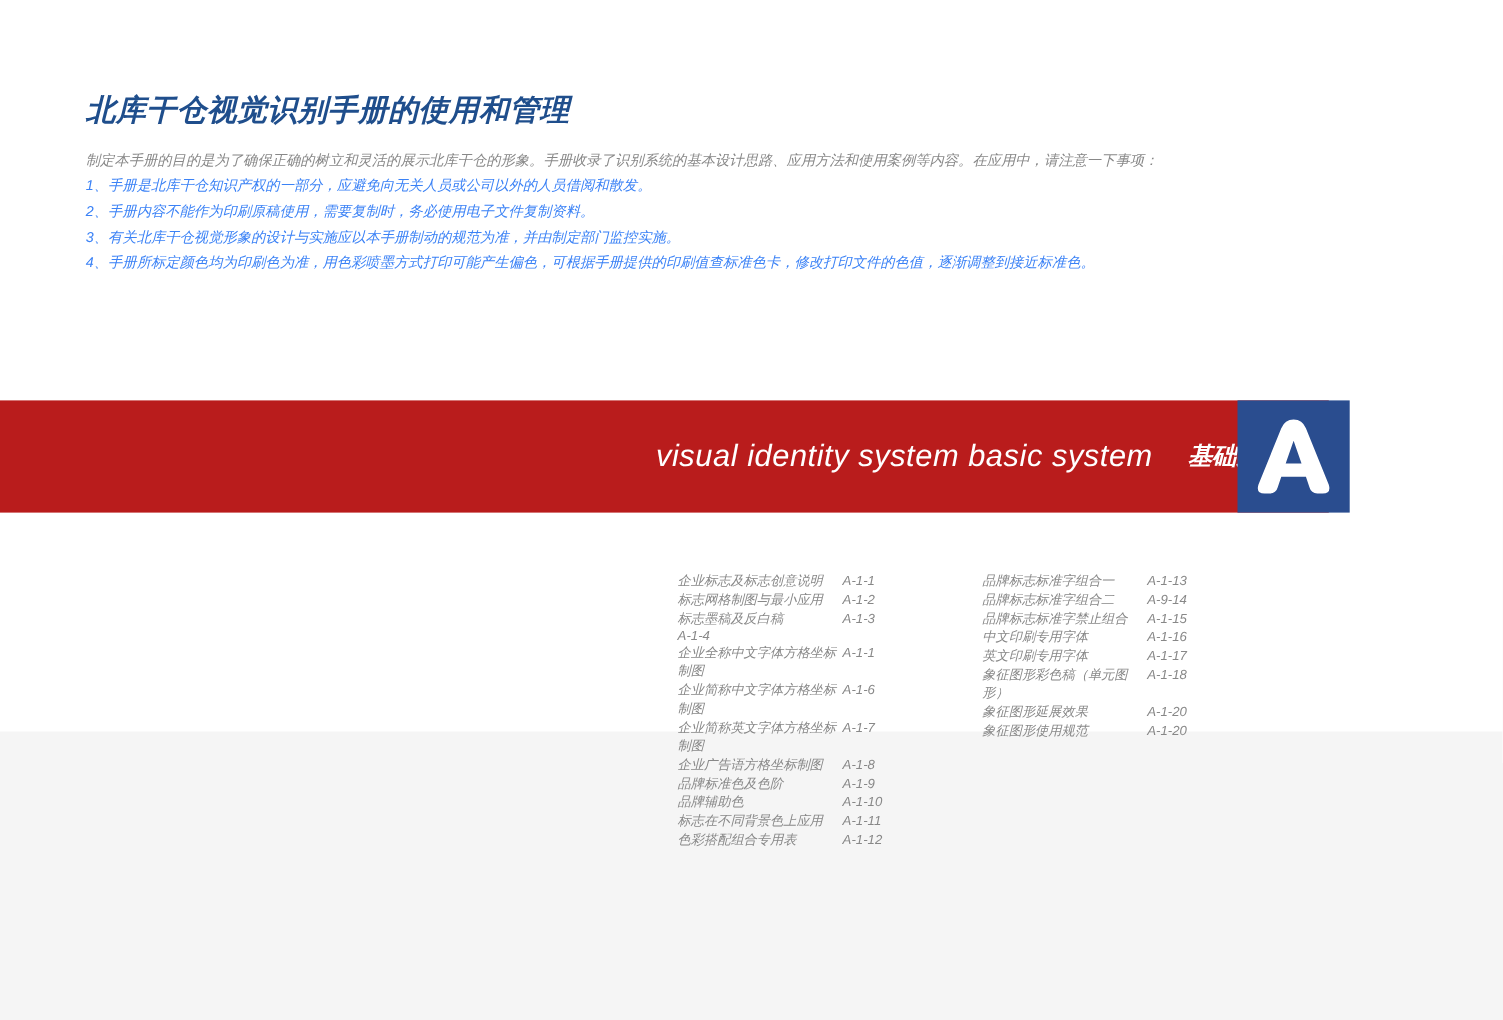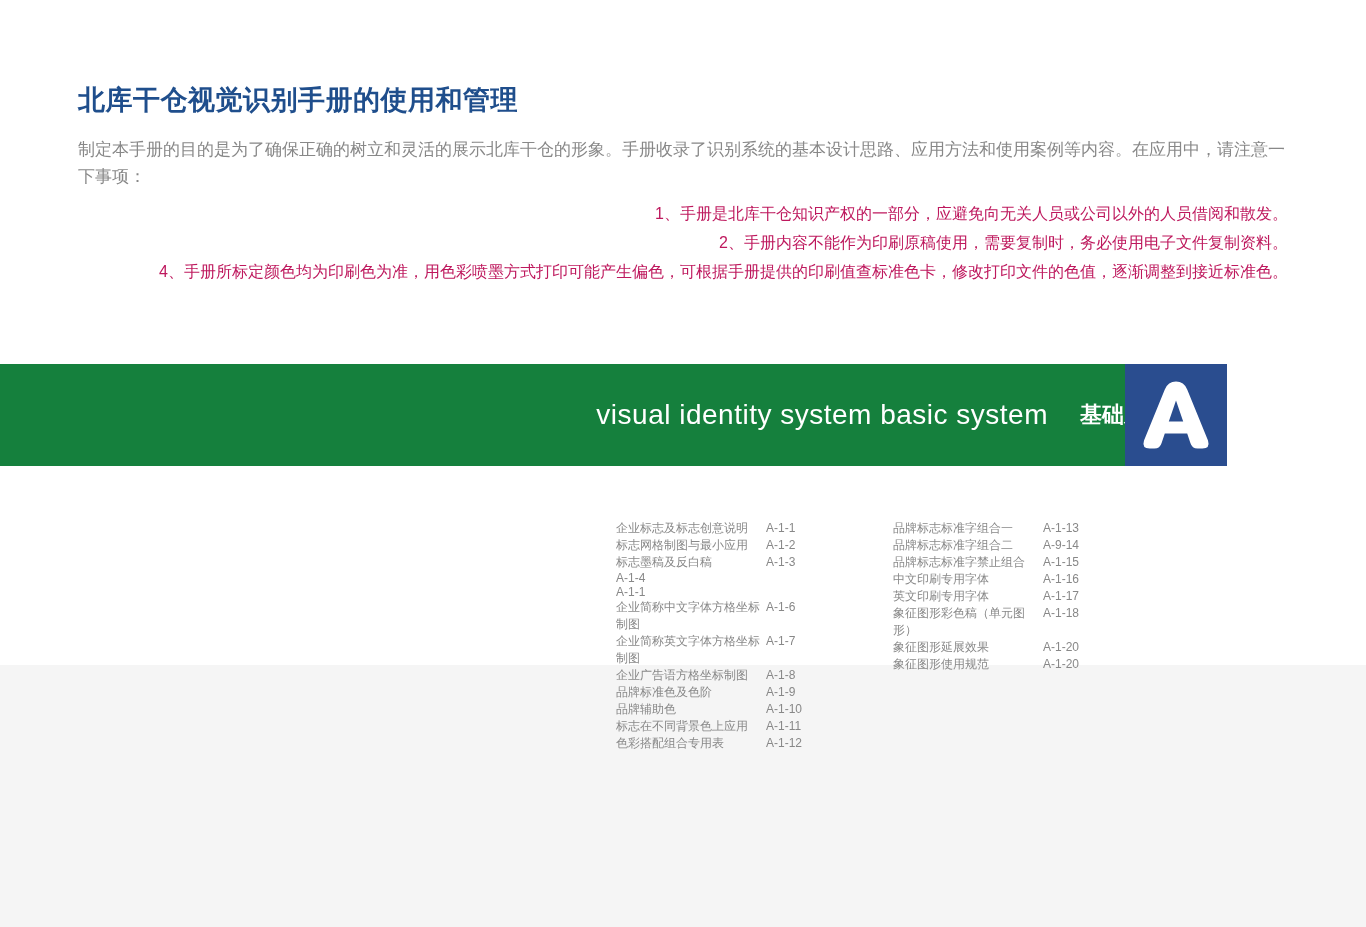--- a/index.html
+++ b/index.html
@@ -9,50 +9,49 @@
     background: #f5f5f5;
     font-family: "Microsoft YaHei", "PingFang SC", sans-serif;
     position: relative;
     overflow: hidden;
   }
   .page {
     background: #ffffff;
     width: 1366px;
     height: 665px;
     position: relative;
+    font-style: italic;
   }
   .header-section {
     padding: 82px 78px 0 78px;
   }
   .main-title {
     color: #1f4e8c;
     font-size: 27px;
     font-weight: 700;
     letter-spacing: 0.5px;
     margin-bottom: 18px;
   }
   .intro {
     color: #888888;
-    font-size: 17px;
+    font-size: 13px;
     line-height: 1.6;
-    margin-bottom: 10px;
   }
   .rule {
-    color: #be185d;
-    font-size: 16px;
+    color: #3b82f6;
+    font-size: 13px;
     line-height: 1.8;
-    text-align: right;
   }
   .banner {
     position: absolute;
     top: 364px;
     left: 0;
     width: 1208px;
     height: 102px;
-    background: #15803d;
+    background: #b91c1c;
     display: flex;
     align-items: center;
     justify-content: flex-end;
     padding-right: 40px;
     color: #ffffff;
   }
   .banner-en {
     font-size: 28px;
     font-weight: 300;
     letter-spacing: 0.5px;
@@ -99,20 +98,21 @@
 <body>
 
 <div class="page">
 
   <div class="header-section">
     <h1 class="main-title">北库干仓视觉识别手册的使用和管理</h1>
     <p class="intro">制定本手册的目的是为了确保正确的树立和灵活的展示北库干仓的形象。手册收录了识别系统的基本设计思路、应用方法和使用案例等内容。在应用中，请注意一下事项：</p>
     <div>
       <p class="rule">1、手册是北库干仓知识产权的一部分，应避免向无关人员或公司以外的人员借阅和散发。</p>
       <p class="rule">2、手册内容不能作为印刷原稿使用，需要复制时，务必使用电子文件复制资料。</p>
+      <p class="rule">3、有关北库干仓视觉形象的设计与实施应以本手册制动的规范为准，并由制定部门监控实施。</p>
       <p class="rule">4、手册所标定颜色均为印刷色为准，用色彩喷墨方式打印可能产生偏色，可根据手册提供的印刷值查标准色卡，修改打印文件的色值，逐渐调整到接近标准色。</p>
     </div>
   </div>
 
   <div class="banner">
     <span class="banner-en">visual identity system basic system</span>
     <span class="banner-cn">基础系统</span>
   </div>
 
   <div class="letter-box">
@@ -150,20 +150,21 @@
           <span class="toc-code">A-1-2</span>
         </div>
         <div class="toc-row">
           <span class="toc-label">标志墨稿及反白稿</span>
           <span class="toc-code">A-1-3</span>
         </div>
         <div class="toc-row">
           <span class="toc-code">A-1-4</span>
         </div>
         <div class="toc-row">
+          <span class="toc-label">企业全称中文字体方格坐标制图</span>
           <span class="toc-code">A-1-1</span>
         </div>
         <div class="toc-row">
           <span class="toc-label">企业简称中文字体方格坐标制图</span>
           <span class="toc-code">A-1-6</span>
         </div>
         <div class="toc-row">
           <span class="toc-label">企业简称英文字体方格坐标制图</span>
           <span class="toc-code">A-1-7</span>
         </div>

